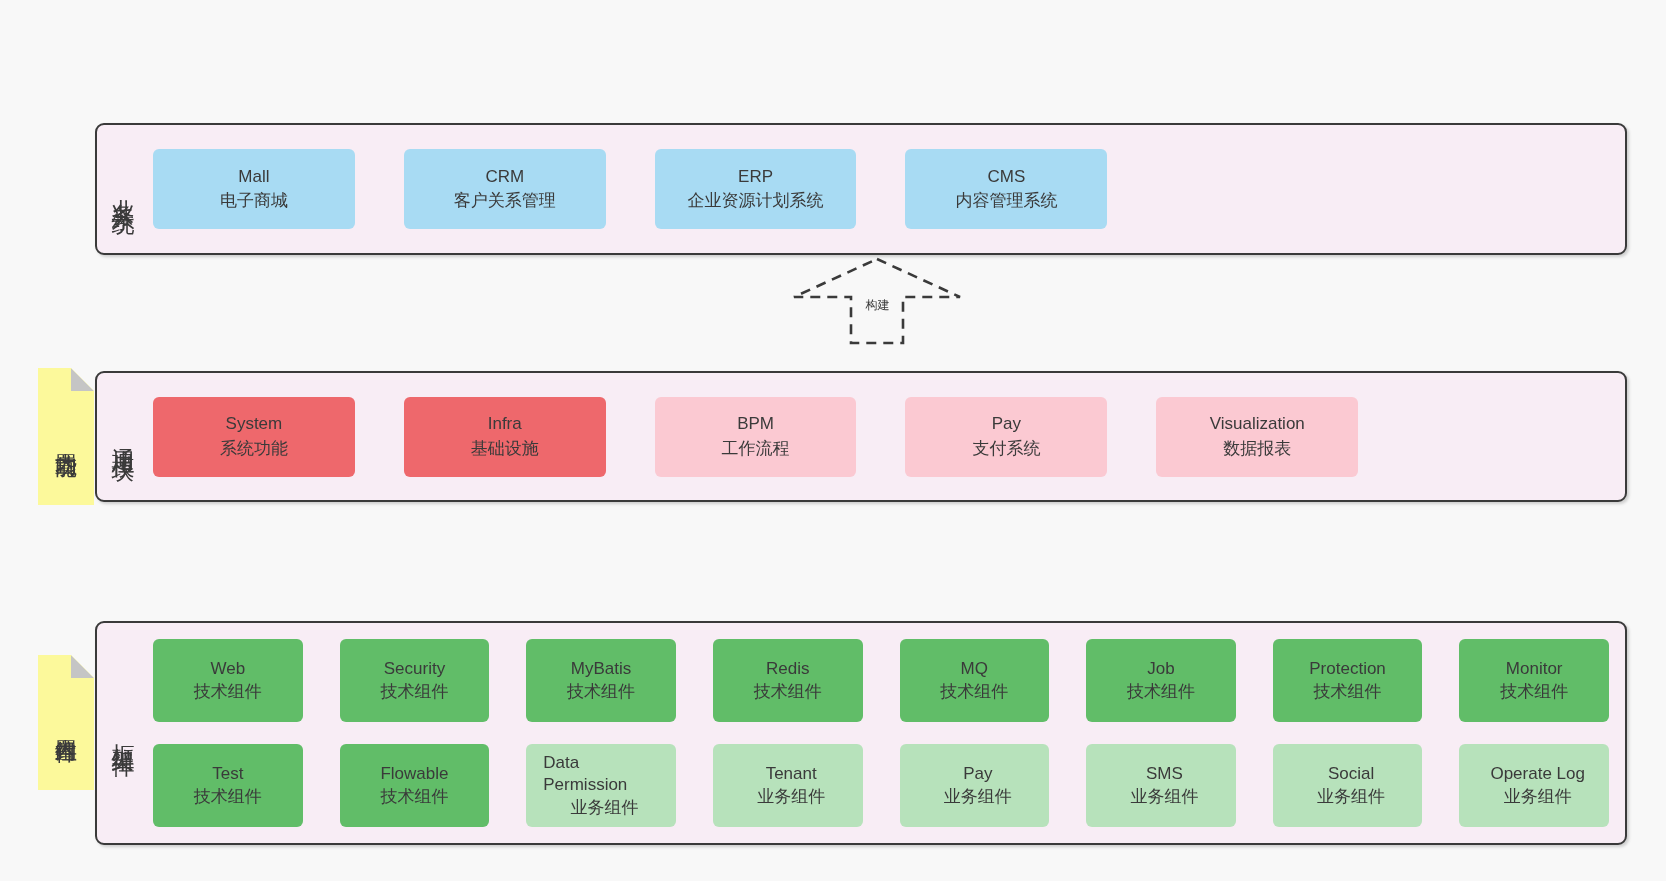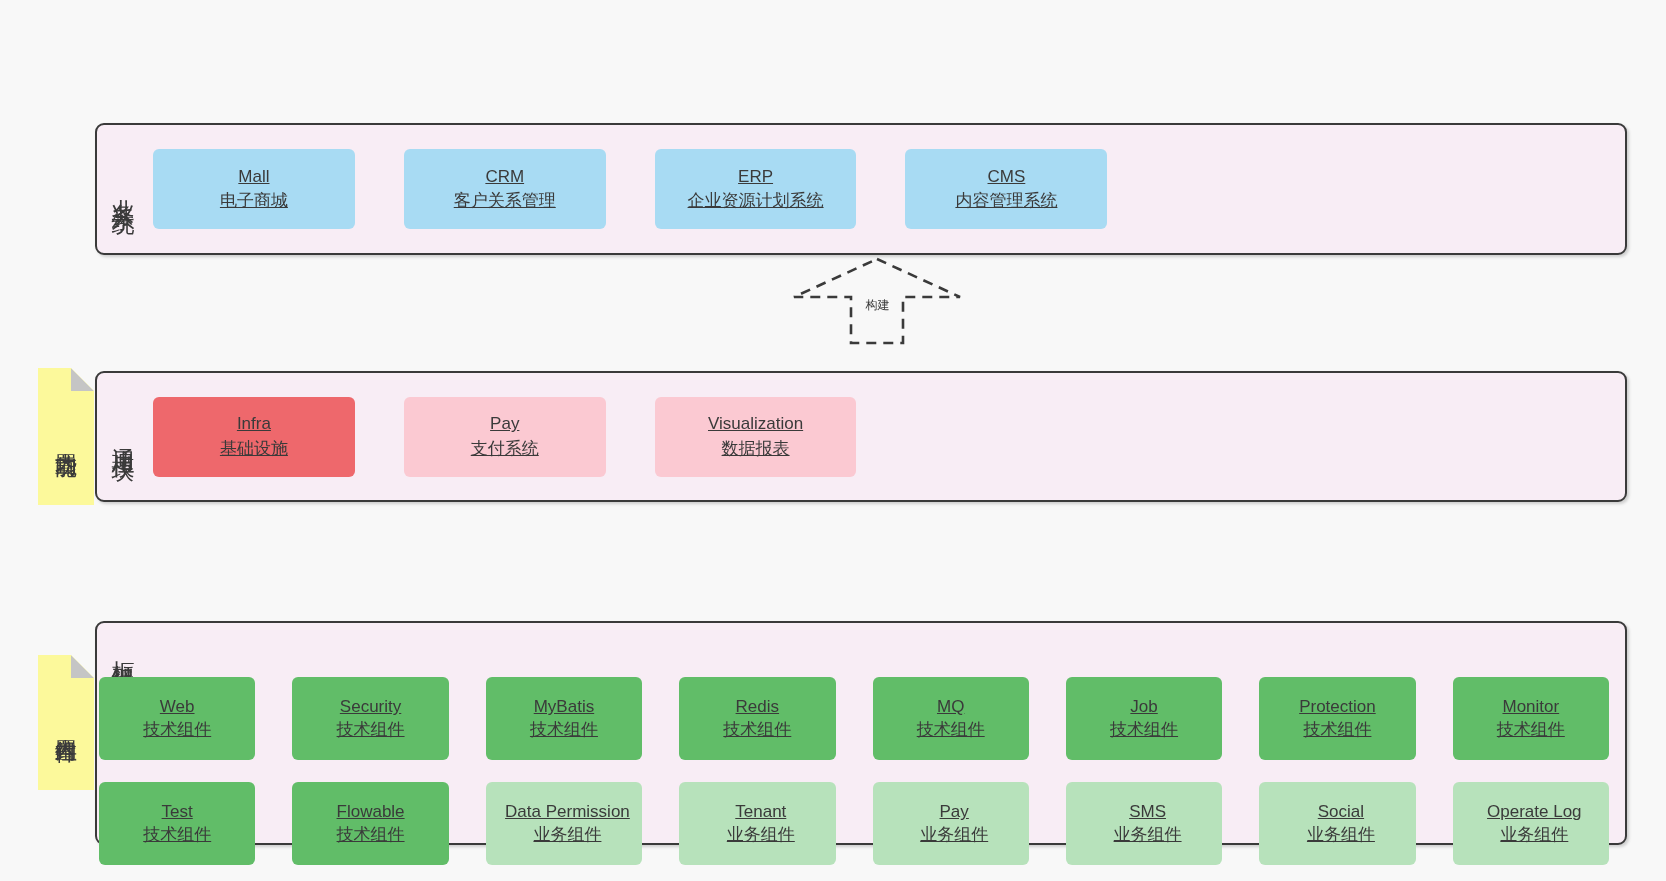--- a/index.html
+++ b/index.html
@@ -19,38 +19,38 @@
   .panel{
     position:absolute;left:95px;width:1532px;box-sizing:border-box;
     background:var(--panel-bg);
     border:2px solid var(--line);
     border-radius:9px;
     box-shadow:2px 2px 3px rgba(60,60,60,.22);
     display:flex;
   }
   #panel-business{top:123px;height:132px;}
   #panel-modules{top:371px;height:131px;}
-  #panel-components{top:621px;height:224px;flex-direction:column;}
+  #panel-components{top:621px;height:224px;}
 
   .v-label{
     width:54px;flex:0 0 54px;
     display:flex;align-items:center;justify-content:center;
     writing-mode:vertical-rl;text-orientation:upright;
     font-size:23px;letter-spacing:4px;color:var(--text);
   }
 
   .grid{flex:1;display:grid;align-content:center;padding:0 16px 0 2px;}
   .cols6{grid-template-columns:repeat(6,1fr);column-gap:49px;}
   .cols8{grid-template-columns:repeat(8,1fr);column-gap:37px;row-gap:22px;}
 
   .box{
     border-radius:6px;
     display:flex;flex-direction:column;align-items:center;justify-content:center;
     font-size:17px;line-height:1.42;
-    padding:0 10px;box-sizing:border-box;color:var(--text);text-decoration:underline;
+    padding:0 10px;box-sizing:border-box;color:var(--text);
   }
   .cols6 .box{height:80px;}
   .cols8 .box{height:83px;line-height:1.3;}
   .v-blue{background:var(--blue);}
   .v-red{background:var(--red);}
   .v-pink{background:var(--pink);}
   .v-green{background:var(--green);}
   .v-light-green{background:var(--light-green);padding-left:17px;}
 
   
@@ -118,22 +118,30 @@
 
   <div class="note" id="note-builtin-features">
     <div class="note-fold"></div>
     <div class="note-text">内置功能</div>
   </div>
 
   <section class="panel" id="panel-modules">
     <div class="v-label">通用模块</div>
     <div class="grid cols6">
         <div class="box v-red">
+          <div class="box-title">System</div>
+          <div class="box-sub">系统功能</div>
+        </div>
+        <div class="box v-red">
           <div class="box-title">Infra</div>
           <div class="box-sub">基础设施</div>
+        </div>
+        <div class="box v-pink">
+          <div class="box-title">BPM</div>
+          <div class="box-sub">工作流程</div>
         </div>
         <div class="box v-pink">
           <div class="box-title">Pay</div>
           <div class="box-sub">支付系统</div>
         </div>
         <div class="box v-pink">
           <div class="box-title">Visualization</div>
           <div class="box-sub">数据报表</div>
         </div>
       </div>

